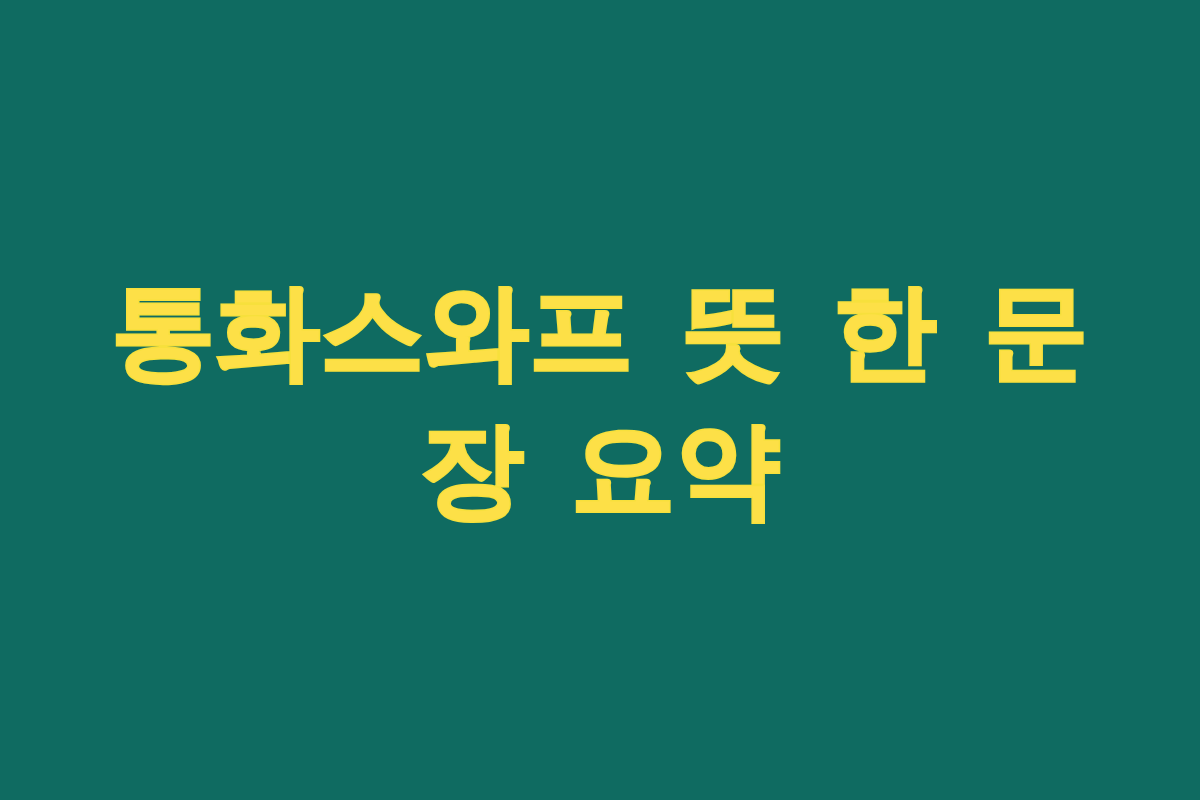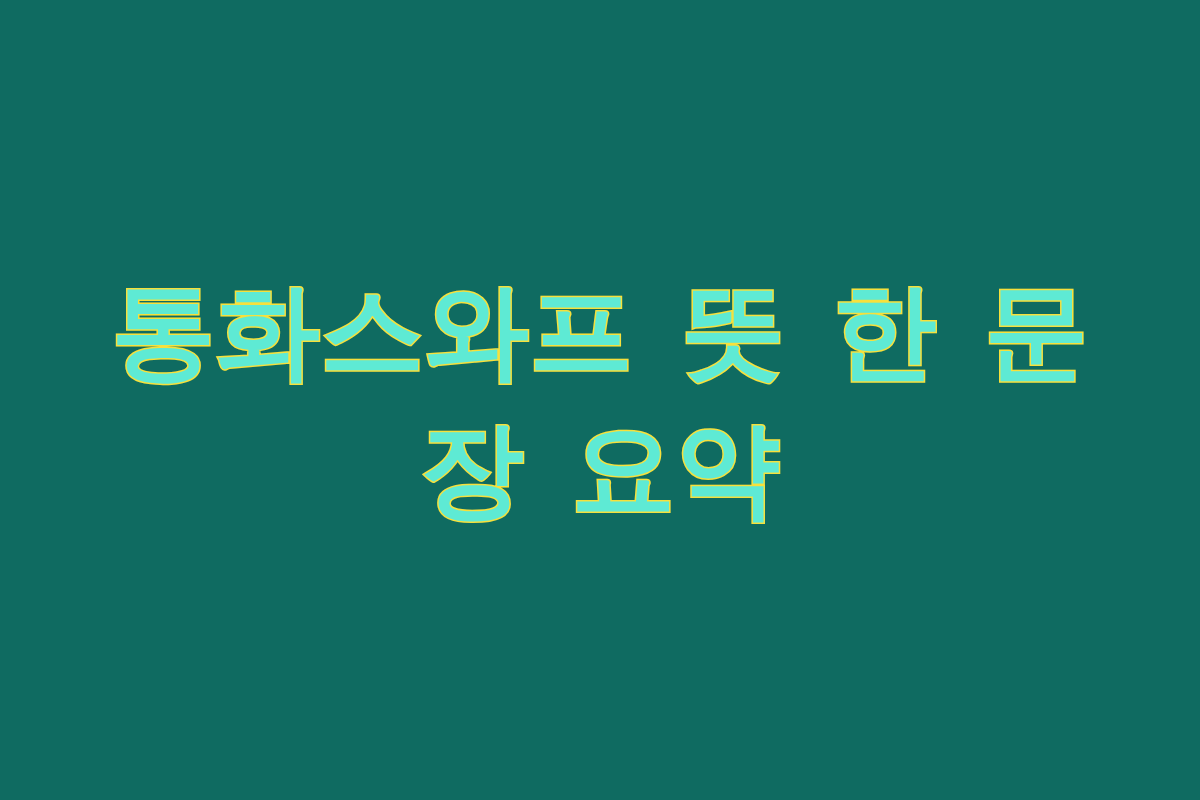--- a/index.html
+++ b/index.html
@@ -50,17 +50,17 @@
     text-rendering: optimizeLegibility;
   }
 </style>
 </head>
 <body>
 
 <div class="banner" style="background-color: rgb(15, 107, 97);">
 
   <div class="headline-block">
 
-    <h1 class="headline" style="color: #5eead4; -webkit-text-stroke: 3px rgb(247, 224, 60);">통화스와프 뜻 한 문장 요약</h1>
+    <h1 class="headline" style="color: #fde047; -webkit-text-stroke: 3px rgb(247, 224, 60);">통화스와프 뜻 한 문장 요약</h1>
 
   </div>
 
 </div>
 
 </body></html>

